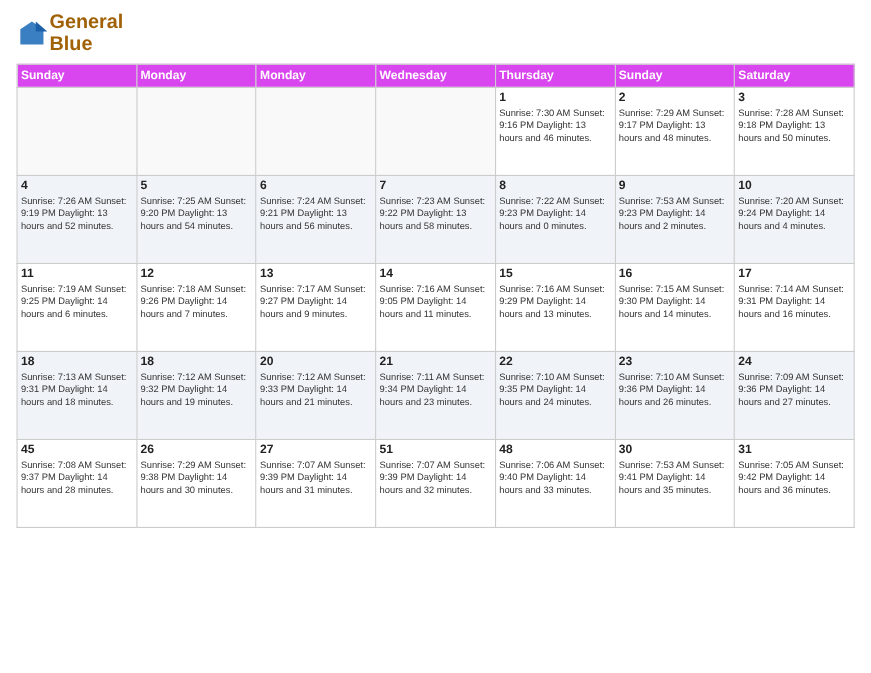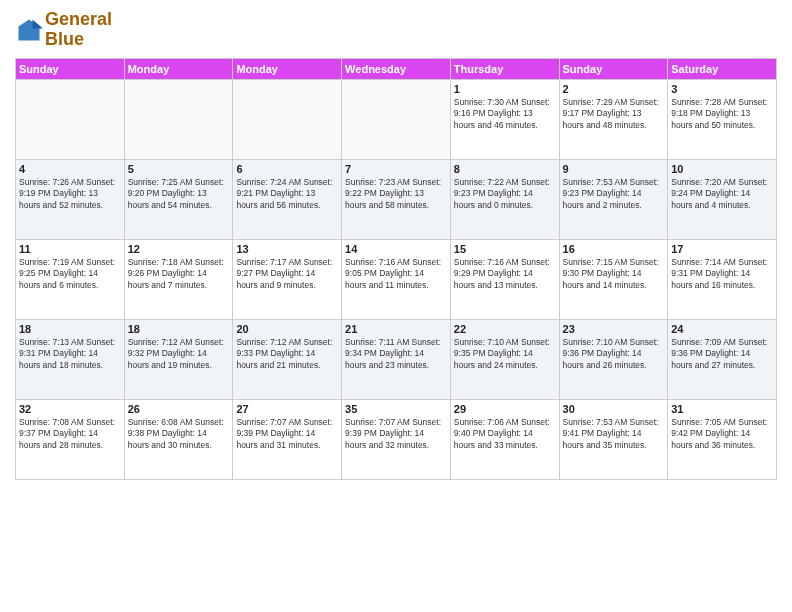--- a/index.html
+++ b/index.html
@@ -297,49 +297,49 @@
           <td class="shaded">
             <span class="day-num">24</span>
             <div class="day-info">Sunrise: 7:09 AM
 Sunset: 9:36 PM
 Daylight: 14 hours
 and 27 minutes.</div>
           </td>
         </tr>
         <tr>
           <td>
-            <span class="day-num">32</span>
+            <span class="day-num">45</span>
             <div class="day-info">Sunrise: 7:08 AM
 Sunset: 9:37 PM
 Daylight: 14 hours
 and 28 minutes.</div>
           </td>
           <td>
             <span class="day-num">26</span>
-            <div class="day-info">Sunrise: 6:08 AM
+            <div class="day-info">Sunrise: 7:29 AM
 Sunset: 9:38 PM
 Daylight: 14 hours
 and 30 minutes.</div>
           </td>
           <td>
             <span class="day-num">27</span>
             <div class="day-info">Sunrise: 7:07 AM
 Sunset: 9:39 PM
 Daylight: 14 hours
 and 31 minutes.</div>
           </td>
           <td>
-            <span class="day-num">35</span>
+            <span class="day-num">51</span>
             <div class="day-info">Sunrise: 7:07 AM
 Sunset: 9:39 PM
 Daylight: 14 hours
 and 32 minutes.</div>
           </td>
           <td>
-            <span class="day-num">29</span>
+            <span class="day-num">48</span>
             <div class="day-info">Sunrise: 7:06 AM
 Sunset: 9:40 PM
 Daylight: 14 hours
 and 33 minutes.</div>
           </td>
           <td>
             <span class="day-num">30</span>
             <div class="day-info">Sunrise: 7:53 AM
 Sunset: 9:41 PM
 Daylight: 14 hours

